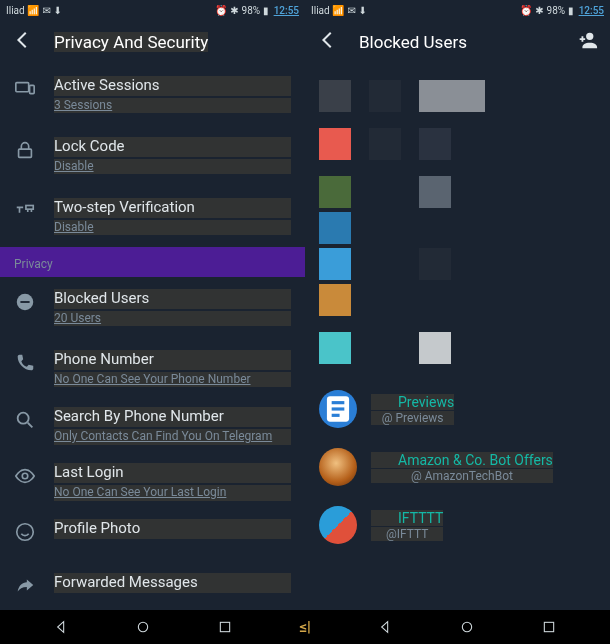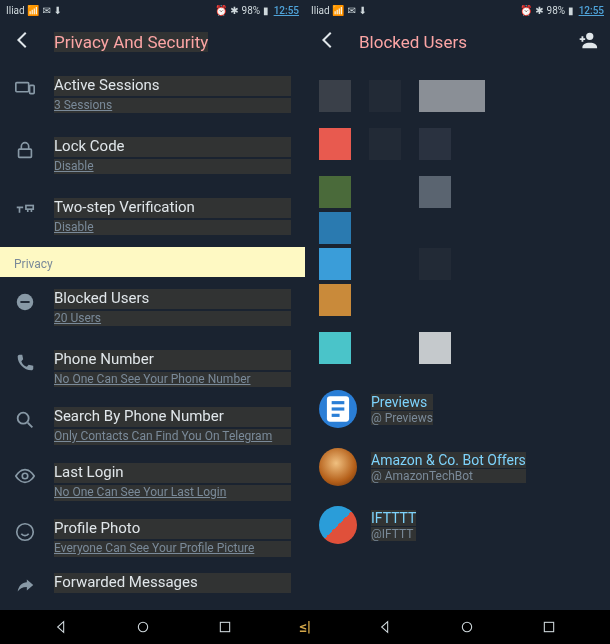--- a/index.html
+++ b/index.html
@@ -32,21 +32,21 @@
 
     
     .header {
       height: 44px;
       display: flex;
       align-items: center;
       padding: 0 12px;
       gap: 20px;
       background: #1a2330;
     }
-    .header-title { font-size: 17px; color: #fca5a5; font-weight: 400; }
+    .header-title { font-size: 17px; color: #ffffff; font-weight: 400; }
     .hl { background: rgba(120,100,60,0.25); }
     .back-arrow { color: #e0e6ea; font-size: 20px; }
     .add-user { margin-left: auto; color: #e0e6ea; }
 
     
     .list-item {
       display: flex;
       align-items: flex-start;
       padding: 12px 14px 12px 14px;
       gap: 18px;
@@ -62,21 +62,21 @@
       flex-shrink: 0;
       margin-top: 2px;
     }
     .list-text { flex: 1; }
     .list-title { font-size: 15px; color: #e0e6ea; line-height: 1.3; }
     .list-sub { font-size: 12px; color: #7a8a99; margin-top: 2px; line-height: 1.3; text-decoration: underline; }
     .section-header {
       font-size: 12px;
       color: #7a8a99;
       padding: 10px 14px 6px;
-      background: #fef9c3;
+      background: #4c1d95;
     }
 
     
     .tile-row {
       display: flex;
       gap: 18px;
       padding: 0 14px;
       margin-top: 16px;
       align-items: center;
     }
@@ -94,22 +94,22 @@
     .avatar {
       width: 38px;
       height: 38px;
       border-radius: 50%;
       flex-shrink: 0;
       display: flex;
       align-items: center;
       justify-content: center;
       overflow: hidden;
     }
-    .user-text .uname { font-size: 14px; color: #7dd3fc; }
-    .user-text .uhandle { font-size: 12px; color: #7a8a99; margin-top: 1px; }
+    .user-text .uname { font-size: 14px; color: #14b8a6; padding-left: 27px; }
+    .user-text .uhandle { font-size: 12px; color: #7a8a99; margin-top: 1px; text-align: center; }
 
     
     .bottom-nav {
       position: absolute;
       bottom: 0;
       left: 0;
       width: 610px;
       height: 34px;
       background: #000;
       display: flex;
@@ -245,21 +245,20 @@
 
     <div class="list-item" style="padding-top:8px; padding-bottom:8px;justify-content:flex-end;">
       <div class="list-icon">
         <svg viewBox="0 0 24 24" fill="none" stroke="currentColor" stroke-width="1.8">
             <circle cx="12" cy="12" r="9"></circle>
             <path d="M8 14s1.5 2 4 2 4-2 4-2M9 10h.01M15 10h.01"></path>
           </svg>
       </div>
       <div class="list-text">
         <div class="list-title hl">Profile Photo</div>
-        <div class="list-sub hl">Everyone Can See Your Profile Picture</div>
       </div>
     </div>
 
     <div class="list-item" style="padding-top:6px;">
       <div class="list-icon">
         <svg viewBox="0 0 24 24" fill="currentColor">
             <path d="M14 5l7 6-7 6v-4c-5 0-8 2-10 5 1-6 5-10 10-10V5z"></path>
           </svg>
       </div>
       <div class="list-text">

